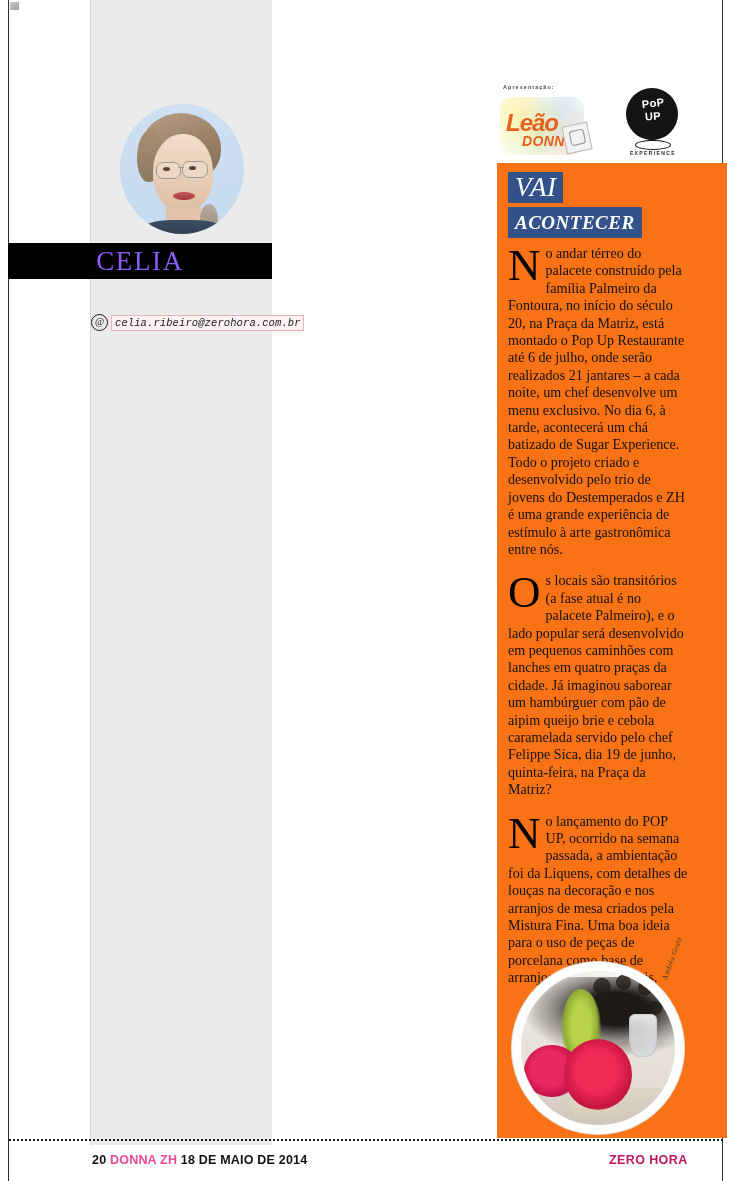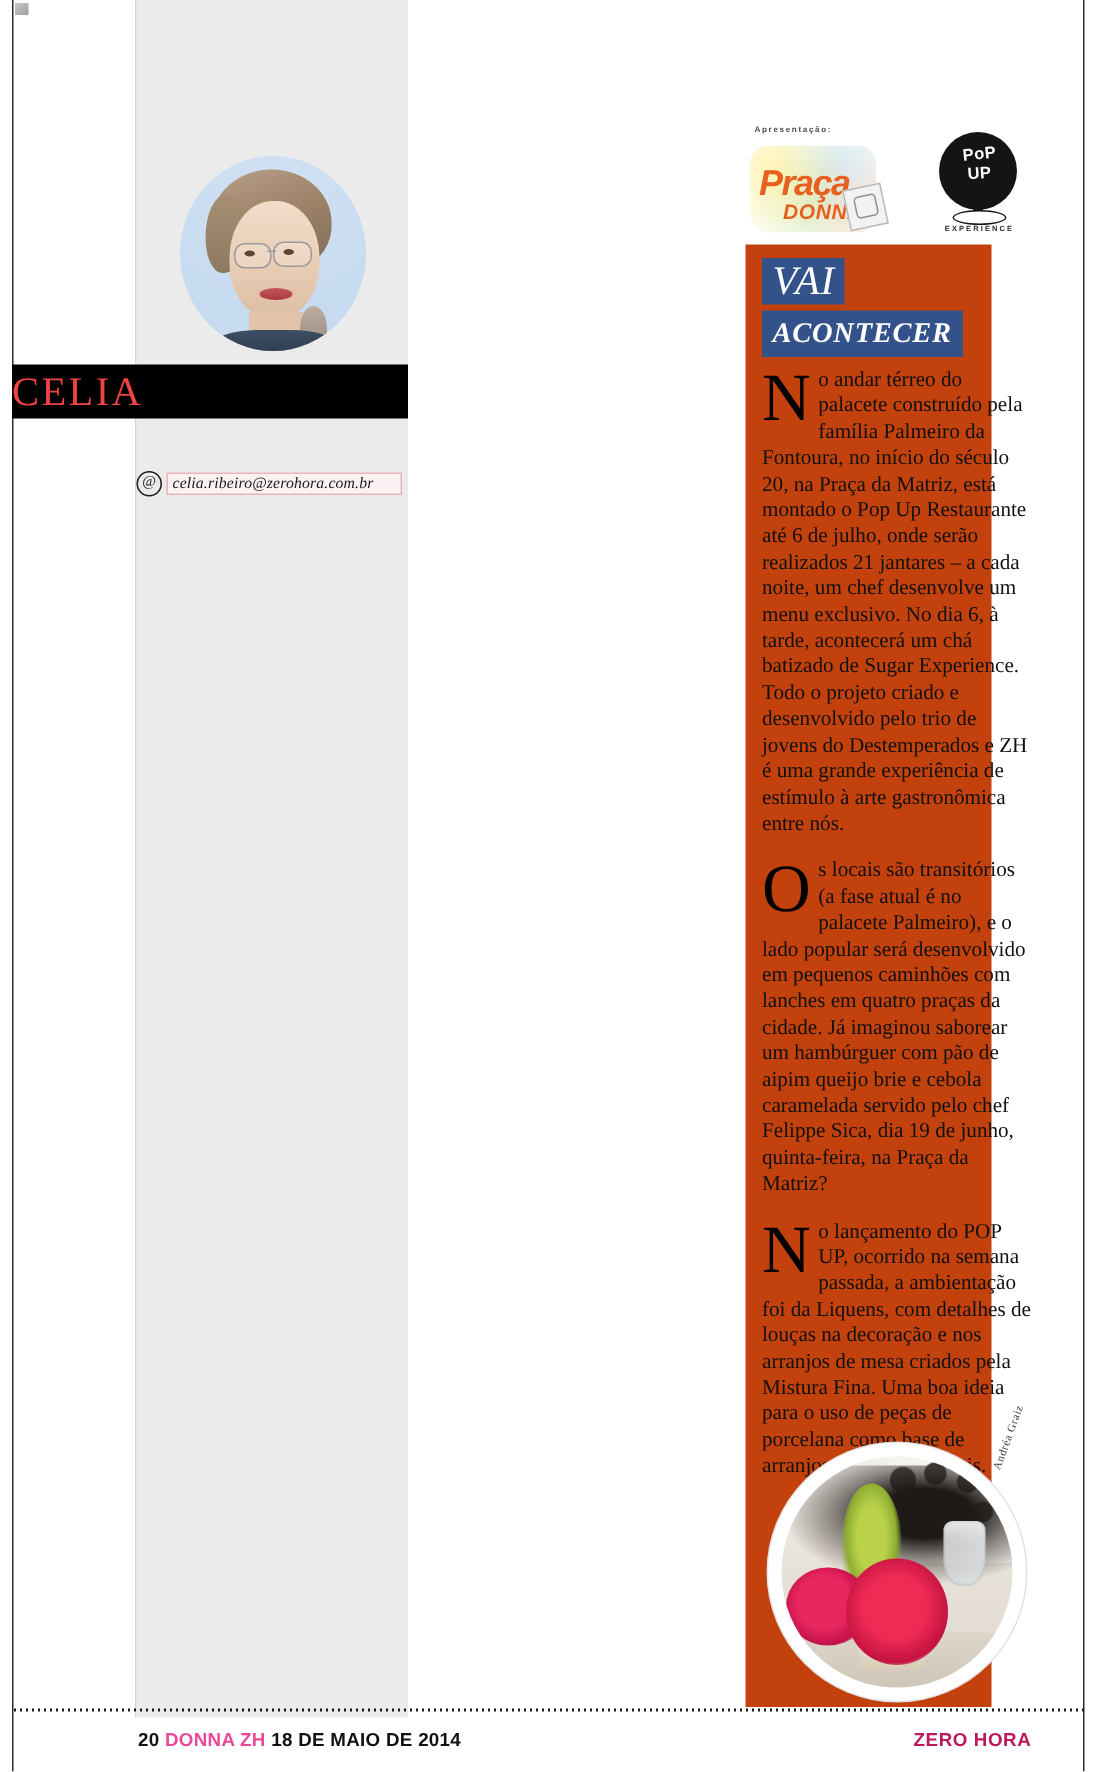--- a/index.html
+++ b/index.html
@@ -68,43 +68,43 @@
            background:linear-gradient(180deg,#3d4d64,#22303f);}
   .p-neckl{position:absolute;left:80px;top:100px;width:18px;height:30px;border-radius:50%;
            background:linear-gradient(180deg,#b9a492,#8d7b6c);opacity:.85;}
 
   
   .name-bar{
     position:absolute;left:8px;top:243px;width:264px;height:36px;background:#000000;
   }
   .name-first{
     position:absolute;left:0;top:0;width:264px;height:35px;
-    color:#ef4444;font-size:27px;letter-spacing:1.6px;
-    text-align:left;line-height:36px;
+    color:#8b5cf6;font-size:27px;letter-spacing:1.6px;
+    text-align:center;line-height:36px;
     font-family:"Liberation Serif", serif;
   }
   .name-last{
     position:absolute;left:96px;top:282px;width:176px;
     color:#111111;font-size:27px;letter-spacing:1.2px;
     font-family:"Liberation Serif", serif;line-height:30px;
   }
   .email-box{
     position:absolute;left:91px;top:313px;width:180px;height:19px;
     display:flex;align-items:center;
   }
   .at-circle{
     width:15px;height:15px;border-radius:50%;border:1.3px solid #1a1a1a;
     font-size:10px;line-height:14px;text-align:center;color:#1a1a1a;
     font-family:"Liberation Serif", serif;flex:0 0 auto;
   }
   .email-txt{
     margin-left:3px;border:1px solid #e8b4b8;background:#fdf2f3;
     font-style:italic;font-size:10.5px;color:#1a1a1a;
-    padding:1px 18px 1px 3px;white-space:nowrap;letter-spacing:.1px;
-    font-family:Liberation Serif, serif;
+    padding:1px 2px 1px 3px;white-space:nowrap;letter-spacing:.1px;
+    font-family:Liberation Mono, monospace;
   }
 
   
   .apresenta{
     position:absolute;left:503px;top:84px;font-size:5.4px;letter-spacing:1.1px;
     color:#4a4a4a;font-family:"Liberation Sans", sans-serif;font-weight:bold;
   }
   .leao-wrap{position:absolute;left:500px;top:97px;width:98px;height:60px;}
   .leao-glow{
     position:absolute;left:0;top:0;width:84px;height:58px;border-radius:12px;
@@ -156,22 +156,22 @@
     transform:rotate(-4deg);letter-spacing:.3px;
   }
   .popup-exp{
     position:absolute;left:0;top:62px;width:70px;text-align:center;
     font-size:5px;letter-spacing:1.4px;color:#2b2b2b;font-weight:bold;
     font-family:"Liberation Sans", sans-serif;
   }
 
   
   .article-col{
-    position:absolute;left:497px;top:163px;width:164px;height:975px;
-    background:#c2410c;
+    position:absolute;left:497px;top:163px;width:230px;height:975px;
+    background:#f97316;
   }
   .kicker1,.kicker2{
     position:absolute;background:#33528a;color:#ffffff;
     font-style:italic;font-family:"Liberation Serif", serif;
     font-weight:normal;
   }
   .kicker1{left:11px;top:9px;height:31px;padding:0 7px;font-size:27px;line-height:31px;letter-spacing:.5px;}
   .kicker2{left:11px;top:44px;height:31px;padding:0 7px;font-size:19px;line-height:31px;letter-spacing:.5px;font-weight:bold;}
 
   .body-text{
@@ -300,21 +300,21 @@
 
   <div class="email-box">
     <div class="at-circle">@</div>
     <div class="email-txt">celia.ribeiro@zerohora.com.br</div>
   </div>
 
   <div class="apresenta">Apresentação:</div>
 
   <div class="leao-wrap">
     <div class="leao-glow"></div>
-    <div class="leao-txt">Praça</div>
+    <div class="leao-txt">Leão</div>
     <div class="fuze-txt">DONNA</div>
     <div class="leao-pack"></div>
   </div>
 
   <div class="popup-wrap">
     <div class="popup-pin"></div>
     <div class="popup-tip"></div>
     <div class="popup-base"></div>
     <div class="popup-pop">PoP</div>
     <div class="popup-up">UP</div>

